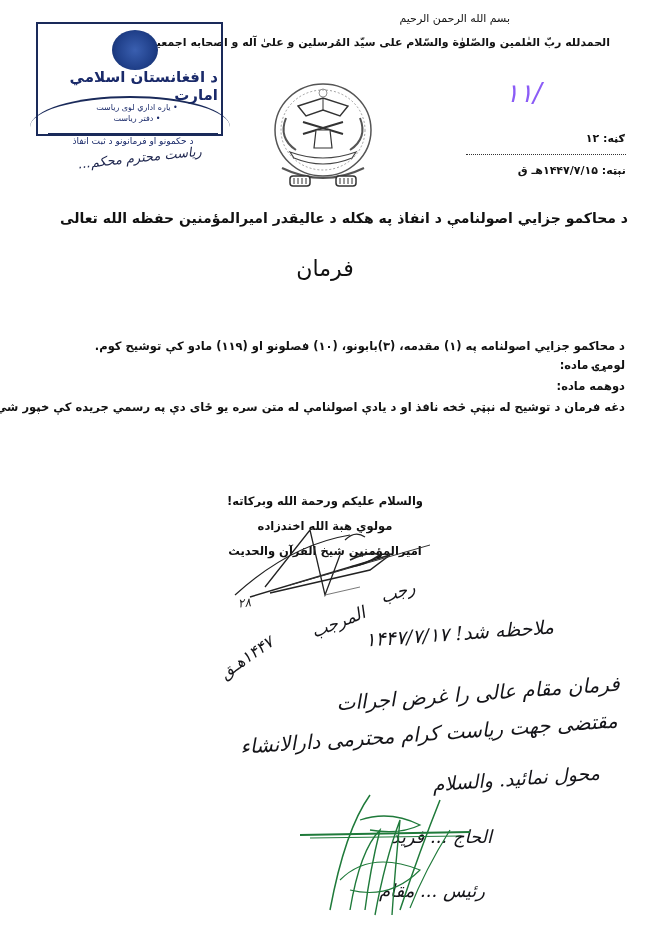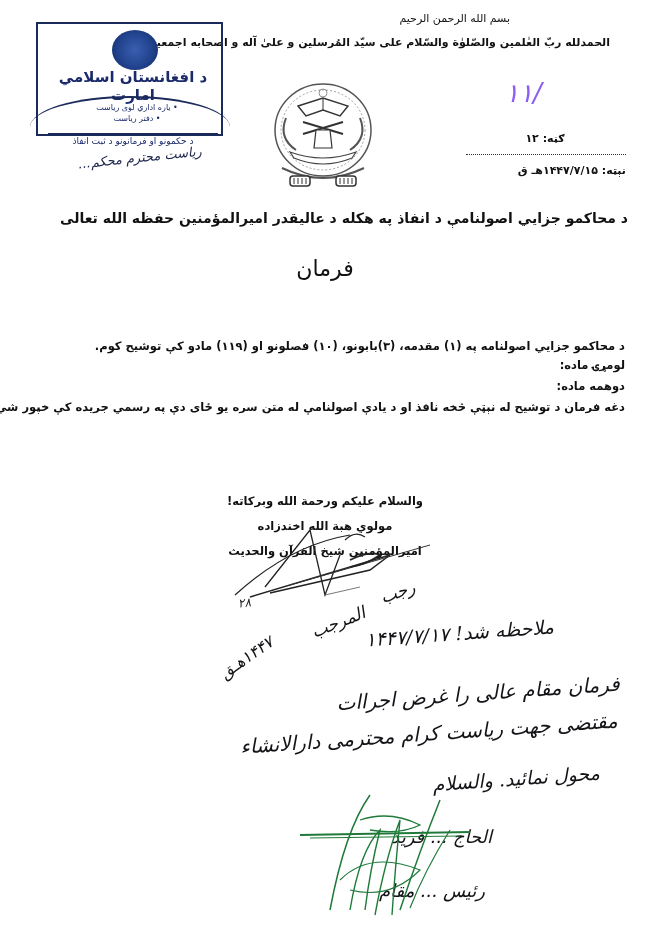--- a/index.html
+++ b/index.html
@@ -3,29 +3,29 @@
 <meta charset="utf-8">
 <style>
   html, body { margin: 0; padding: 0; background: #ffffff; }
   body { width: 650px; height: 950px; position: relative; overflow: hidden; font-family: "DejaVu Sans", sans-serif; color: #111; }
   .abs { position: absolute; }
   .rtl { direction: rtl; unicode-bidi: plaintext; }
   .bism { left: 250px; top: 12px; width: 260px; text-align: right; font-size: 11px; font-weight: normal; }
   .hamd { left: 190px; top: 36px; width: 420px; text-align: right; font-size: 11px; font-weight: bold; white-space: nowrap; }
   .stamp { left: 36px; top: 22px; width: 183px; height: 110px; border: 2px solid #1a2a5a; background: transparent; }
   .stamp-emblem { left: 112px; top: 30px; width: 46px; height: 40px; border-radius: 50%; background: radial-gradient(circle, #3a5fb0 0%, #20408a 60%, #102860 100%); }
-  .stamp-title { left: 48px; top: 68px; width: 170px; text-align: center; font-size: 15px; font-weight: bold; color: #1a2a6a; direction: rtl; }
+  .stamp-title { left: 48px; top: 68px; width: 170px; text-align: right; font-size: 15px; font-weight: bold; color: #1a2a6a; direction: rtl; }
   .stamp-arc { left: 30px; top: 96px; width: 200px; height: 60px; border-top: 2px solid #1a2a5a; border-radius: 50% 50% 0 0; }
   .stamp-sub1 { left: 82px; top: 103px; width: 110px; text-align: center; font-size: 8px; color: #1a2a6a; direction: rtl; }
   .stamp-sub2 { left: 82px; top: 114px; width: 110px; text-align: center; font-size: 8px; color: #1a2a6a; direction: rtl; }
   .stamp-sub3 { left: 48px; top: 133px; width: 170px; text-align: center; font-size: 9px; color: #1a2a6a; direction: rtl; border-top: 1px solid #1a2a5a; padding-top: 2px; }
   .stamp-hand { left: 55px; top: 150px; width: 170px; text-align: center; font-size: 13px; font-style: italic; color: #202850; direction: rtl; transform: rotate(-6deg); }
   .emblem { left: 268px; top: 78px; width: 110px; height: 118px; }
   .ref-hand { left: 505px; top: 78px; font-size: 26px; font-style: italic; color: #8b5cf6; }
-  .gunah { left: 465px; top: 132px; width: 160px; text-align: center; font-size: 11px; font-weight: bold; direction: rtl; }
+  .gunah { left: 465px; top: 132px; width: 160px; text-align: right; font-size: 11px; font-weight: bold; direction: rtl; }
   .dotline { left: 466px; top: 154px; width: 160px; border-top: 1px dotted #333; }
   .date { left: 460px; top: 164px; width: 166px; text-align: right; font-size: 11px; font-weight: bold; direction: rtl; }
   .decree-title { left: 60px; top: 210px; width: 570px; text-align: left; font-size: 14px; font-weight: bold; direction: rtl; }
   .farman { left: 225px; top: 256px; width: 200px; text-align: center; font-size: 22px; font-weight: normal; direction: rtl; }
   .art1-h { left: 440px; top: 318px; width: 185px; text-align: right; font-size: 11.5px; font-weight: bold; direction: rtl; margin-top: 40px; }
   .art1-b { left: 130px; top: 339px; width: 495px; text-align: right; font-size: 11.5px; font-weight: bold; direction: rtl; white-space: nowrap; }
   .art2-h { left: 440px; top: 379px; width: 185px; text-align: right; font-size: 11.5px; font-weight: bold; direction: rtl; }
   .art2-b { left: 80px; top: 400px; width: 545px; text-align: right; font-size: 11.5px; font-weight: bold; direction: rtl; white-space: nowrap; }
   .closing { left: 220px; top: 448px; width: 210px; text-align: center; font-size: 11.5px; font-weight: bold; direction: rtl; line-height: 25px; margin-top: 41px; }
   .signature { left: 230px; top: 525px; width: 230px; height: 90px; }

